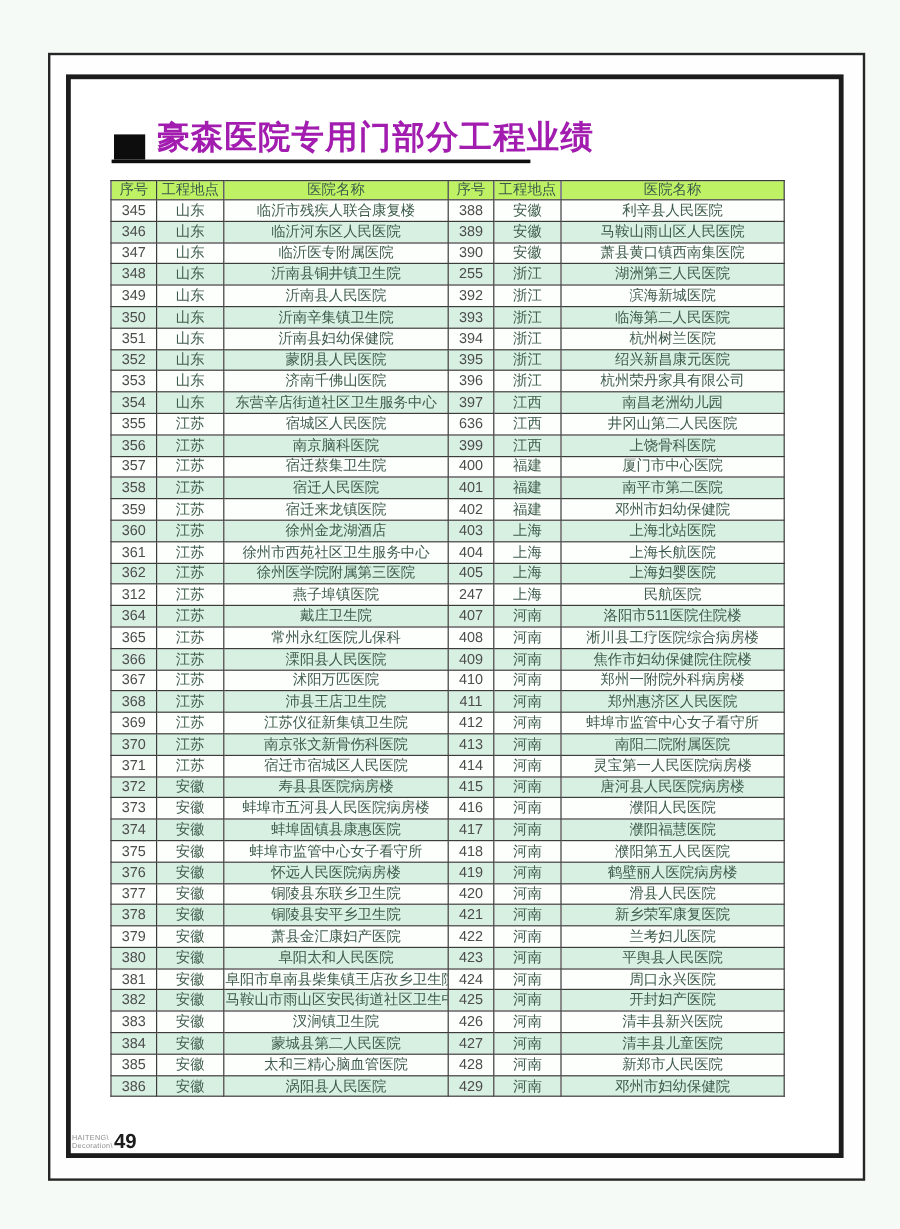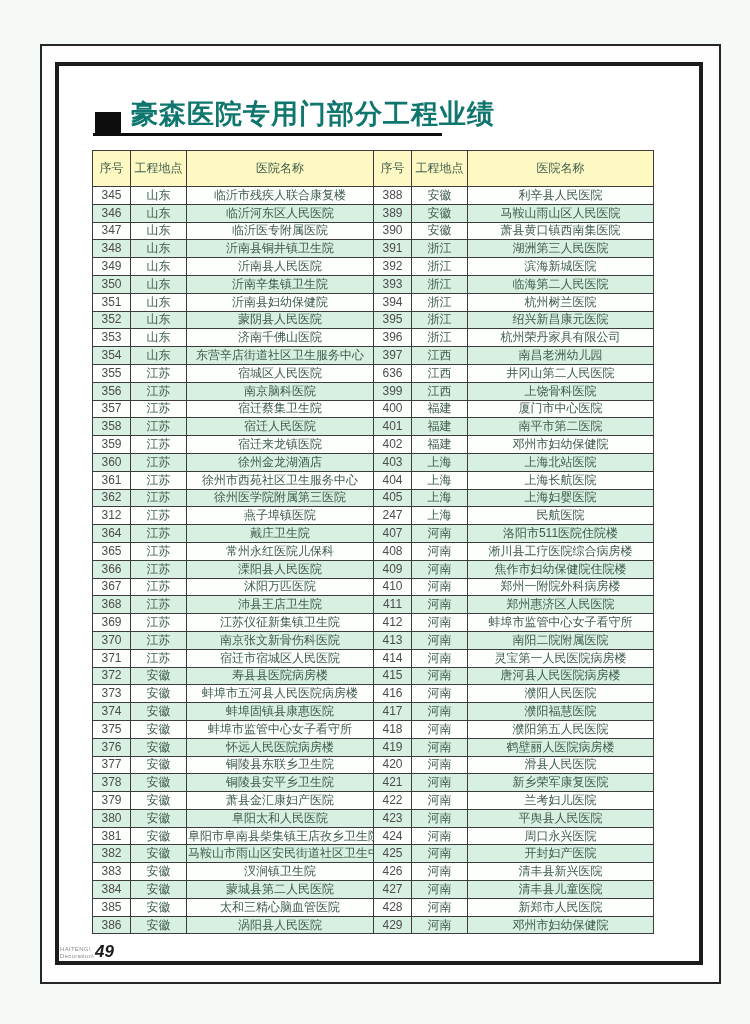--- a/index.html
+++ b/index.html
@@ -26,21 +26,21 @@
     position: absolute; left: 95px; top: 96px;
     width: 420px; height: 40px;
   }
   .title-square {
     position: absolute; left: 0; top: 16px;
     width: 26px; height: 21px; background: #0d0d0d;
   }
   .page-title {
     position: absolute; left: 36px; top: 0;
     font-size: 27px; font-weight: bold;
-    color: #0f766e; letter-spacing: 1px;
+    color: #a21caf; letter-spacing: 1px;
     white-space: nowrap;
   }
   .title-underline {
     position: absolute; left: 93px; top: 133px;
     width: 349px; height: 3px; background: #0d0d0d;
   }
   table.results {
     position: absolute; left: 92px; top: 150px;
     width: 561px;
     border-collapse: collapse;
@@ -54,38 +54,38 @@
     text-align: center;
     vertical-align: middle;
     height: 17.8px;
     line-height: 13px;
     padding: 0 1px;
     overflow: hidden;
     white-space: nowrap;
     background: #fdfffd;
   }
   table.results tr.header th {
-    background: #fef9c3;
-    height: 36px;
+    background: #bef264;
+    height: 16px;
     color: #3e5c4b;
   }
   table.results tr.mint td { background: #d8f0e2; }
   table.results td.seq { color: #4c4c4c; font-size: 12px; }
   .footer {
     position: absolute; left: 60px; top: 944px;
     display: flex; align-items: flex-end;
   }
   .brand {
     display: flex; flex-direction: column;
     font-size: 6px; color: #8a8a8a; line-height: 7px;
     letter-spacing: 0.3px;
   }
   .page-number {
     font-size: 17px; font-weight: bold; color: #1c1c1c;
-    margin-left: 1px; line-height: 16px; font-style: italic;
+    margin-left: 1px; line-height: 16px;
   }
 </style>
 </head>
 <body>
 
 <div class="outer-frame"></div>
 <div class="inner-frame"></div>
 
 <div class="title-row">
   <div class="title-square"></div>
@@ -132,21 +132,21 @@
         <td>山东</td>
         <td>临沂医专附属医院</td>
         <td class="seq">390</td>
         <td>安徽</td>
         <td>萧县黄口镇西南集医院</td>
       </tr>
       <tr class="mint">
         <td class="seq">348</td>
         <td>山东</td>
         <td>沂南县铜井镇卫生院</td>
-        <td class="seq">391</td>
+        <td class="seq">255</td>
         <td>浙江</td>
         <td>湖洲第三人民医院</td>
       </tr>
       <tr>
         <td class="seq">349</td>
         <td>山东</td>
         <td>沂南县人民医院</td>
         <td class="seq">392</td>
         <td>浙江</td>
         <td>滨海新城医院</td>

